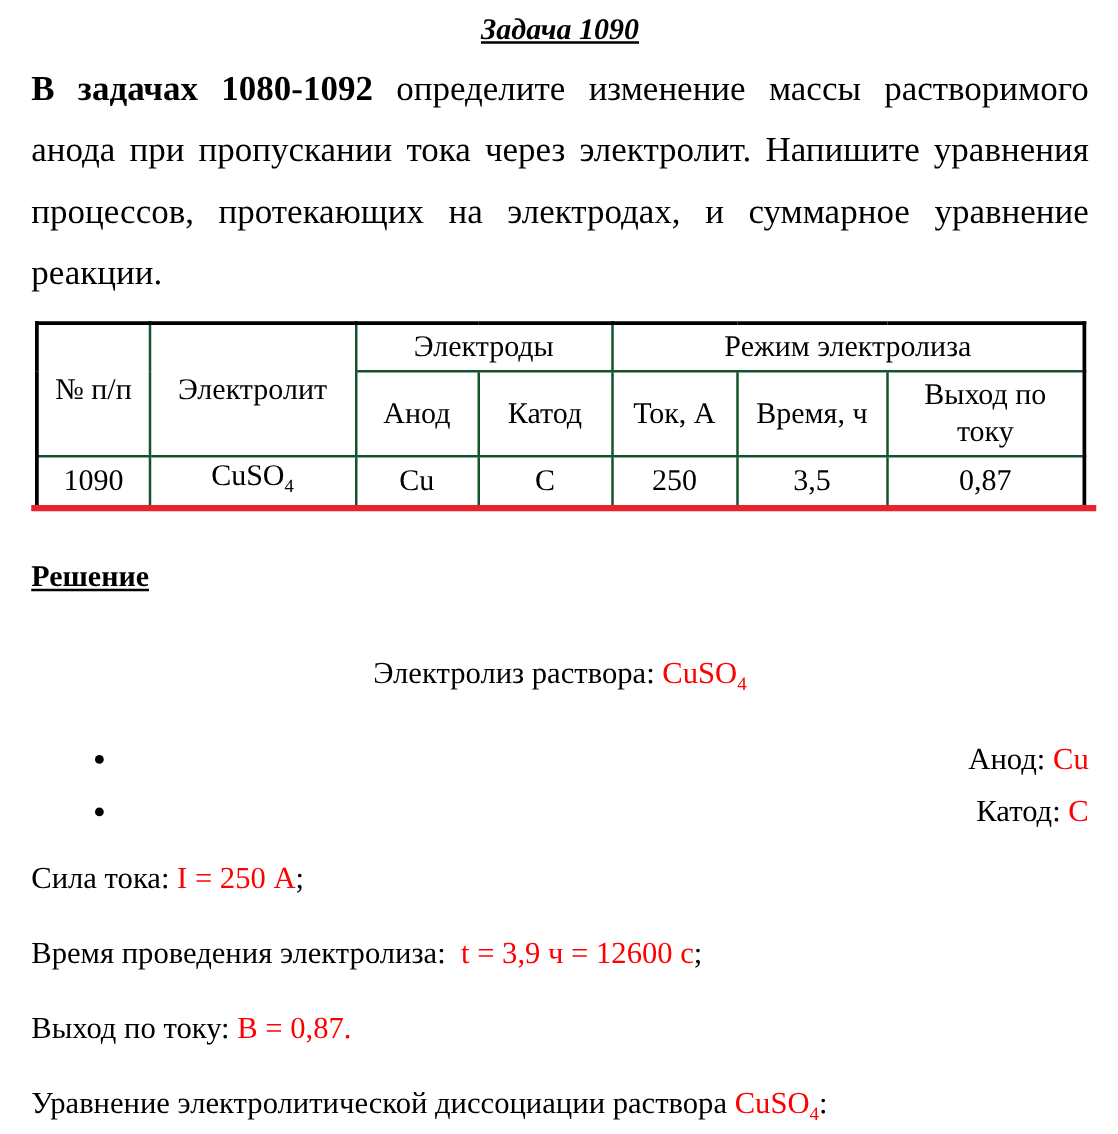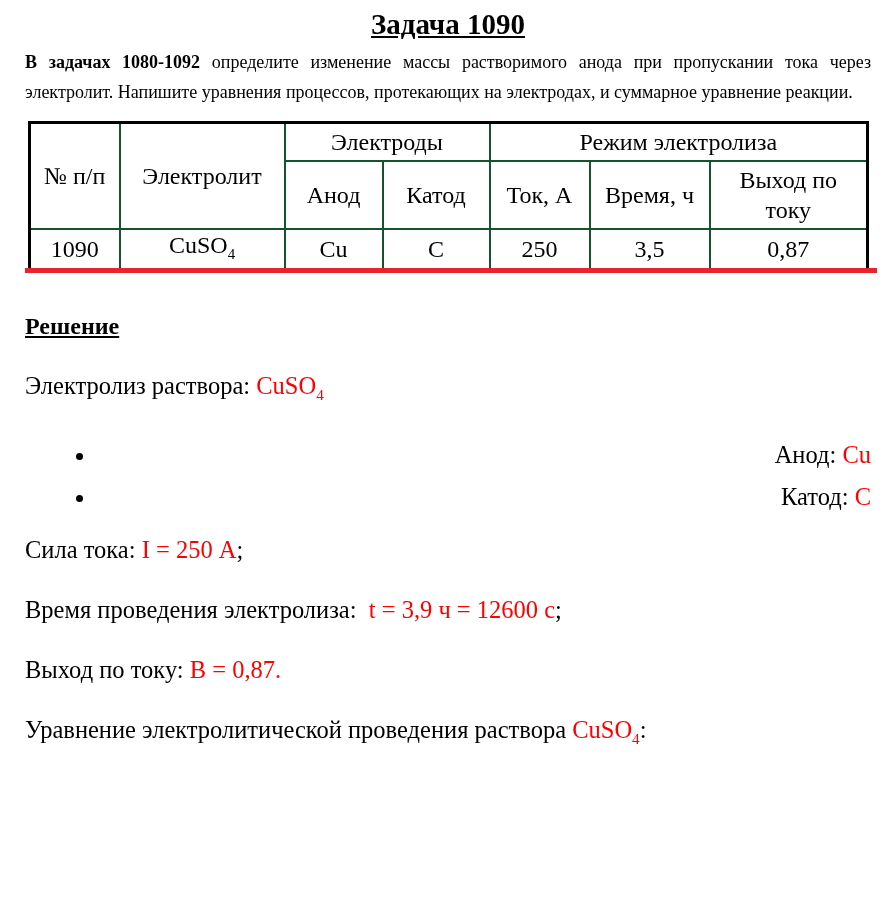--- a/index.html
+++ b/index.html
@@ -10,30 +10,31 @@
     color: #000000;
     font-family: "Liberation Serif", "DejaVu Serif", serif;
   }
   .page {
     width: 894px; height: 907px;
     padding: 0 23px 0 25px;
     box-sizing: border-box;
   }
   .doc-title {
     margin: 9px 0 0 0;
-    font-size: 29px;
+    font-size: 24px;
     font-weight: bold;
     text-align: center;
     text-decoration: underline;
     line-height: 30px;
+    font-style: italic;
   }
   .intro {
     margin: 8px 0 0 0;
-    font-size: 18px;
-    line-height: 30px;
+    font-size: 28px;
+    line-height: 49px;
     text-align: justify;
   }
   .intro .lead { font-weight: bold; }
 
   table.problems {
     border-collapse: collapse;
     table-layout: fixed;
     width: 838px;
     margin: 14px 0 0 3px;
     border: 3px solid #000;
@@ -62,21 +63,21 @@
     font-size: 24px;
     font-weight: bold;
     text-decoration: underline;
     line-height: 30px;
   }
   .sline {
     margin: 0 0 33px 0;
     font-size: 24.5px;
     line-height: 27px;
   }
-  .sline.first { margin-top: 31px; }
+  .sline.first { margin-top: 48px; text-align: center; }
   .red { color: #ff0000; }
 
   ul.electrodes {
     margin: 0 0 26px 0;
     padding: 0 0 0 72px;
     font-size: 24.5px;
   }
   ul.electrodes li {
     line-height: 27px;
     margin: 0 0 15px 0;
@@ -141,15 +142,15 @@
     <li><span>Анод: </span><span class="red">Cu</span></li>
     <li><span>Катод: </span><span class="red">C</span></li>
   </ul>
 
   <p class="sline"><span>Сила тока: </span><span class="red">I = 250 А</span><span>;</span></p>
 
   <p class="sline"><span>Время проведения электролиза:&nbsp; </span><span class="red">t = 3,9 ч = 12600 с</span><span>;</span></p>
 
   <p class="sline"><span>Выход по току: </span><span class="red">В = 0,87.</span></p>
 
-  <p class="sline"><span>Уравнение электролитической проведения раствора </span><span class="red"><span>CuSO</span><sub>4</sub></span><span>:</span></p>
+  <p class="sline"><span>Уравнение электролитической диссоциации раствора </span><span class="red"><span>CuSO</span><sub>4</sub></span><span>:</span></p>
 
 </div>
 
 </body></html>

